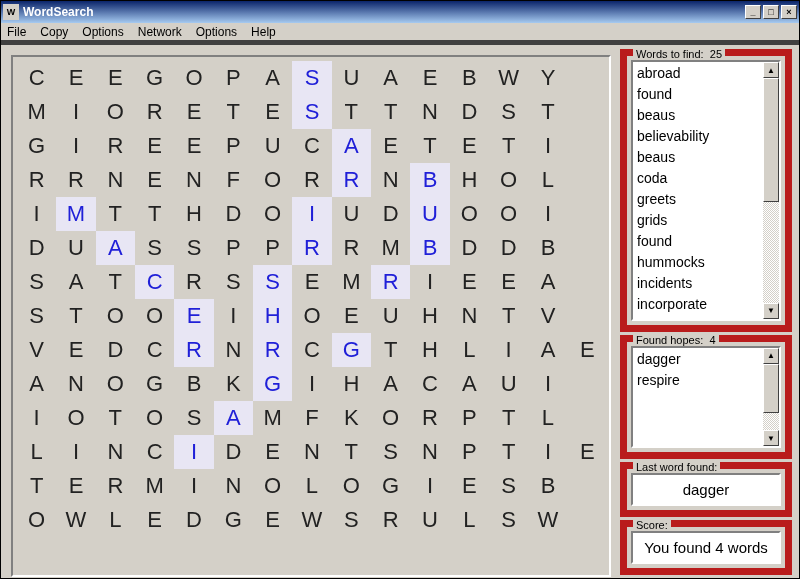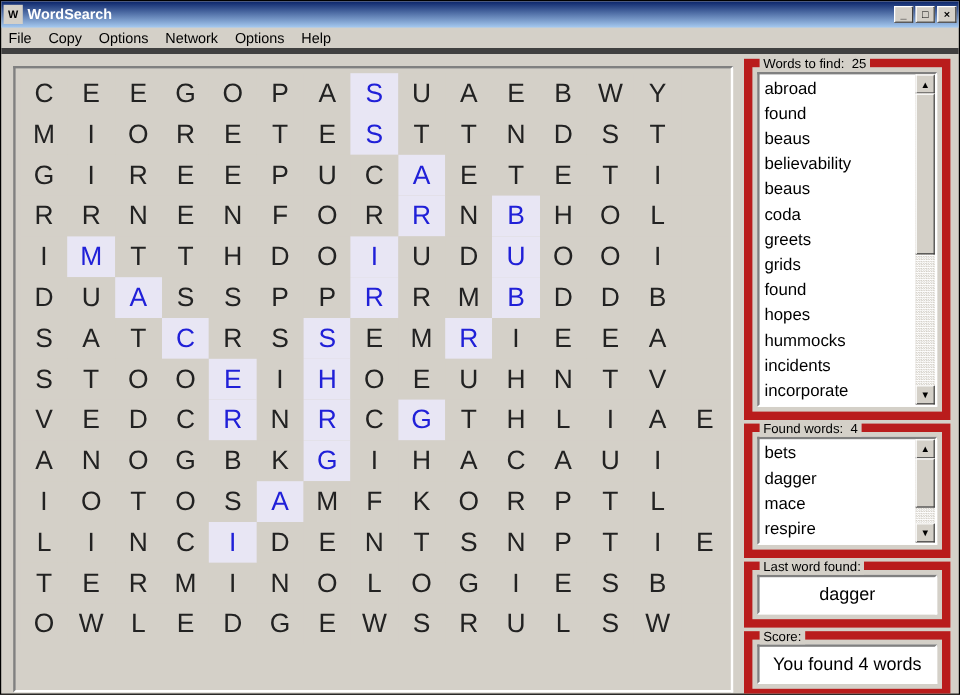--- a/index.html
+++ b/index.html
@@ -279,43 +279,40 @@
         <div class="items" id="tofind">
             <div>abroad</div>
             <div>found</div>
             <div>beaus</div>
             <div>believability</div>
             <div>beaus</div>
             <div>coda</div>
             <div>greets</div>
             <div>grids</div>
             <div>found</div>
-            <div>hopes</div>
             <div>hummocks</div>
             <div>incidents</div>
             <div>incorporate</div>
           </div>
         <div class="scrollbar">
           <div class="sbtn">▲</div>
           <div class="strack">
               <div class="sthumb" style="top:0;height:55%"></div>
             </div>
           <div class="sbtn">▼</div>
         </div>
       </div>
     </div>
     <div class="panel p-found">
       <div class="legend">
-        <span>Found words:</span>&nbsp;&nbsp;<span>4</span>
+        <span>Found hopes:</span>&nbsp;&nbsp;<span>4</span>
       </div>
       <div class="listbox">
         <div class="items" id="found">
-            <div>bets</div>
             <div>dagger</div>
-            <div>mace</div>
             <div>respire</div>
           </div>
         <div class="scrollbar">
           <div class="sbtn">▲</div>
           <div class="strack">
               <div class="sthumb" style="top:0;height:75%"></div>
             </div>
           <div class="sbtn">▼</div>
         </div>
       </div>

